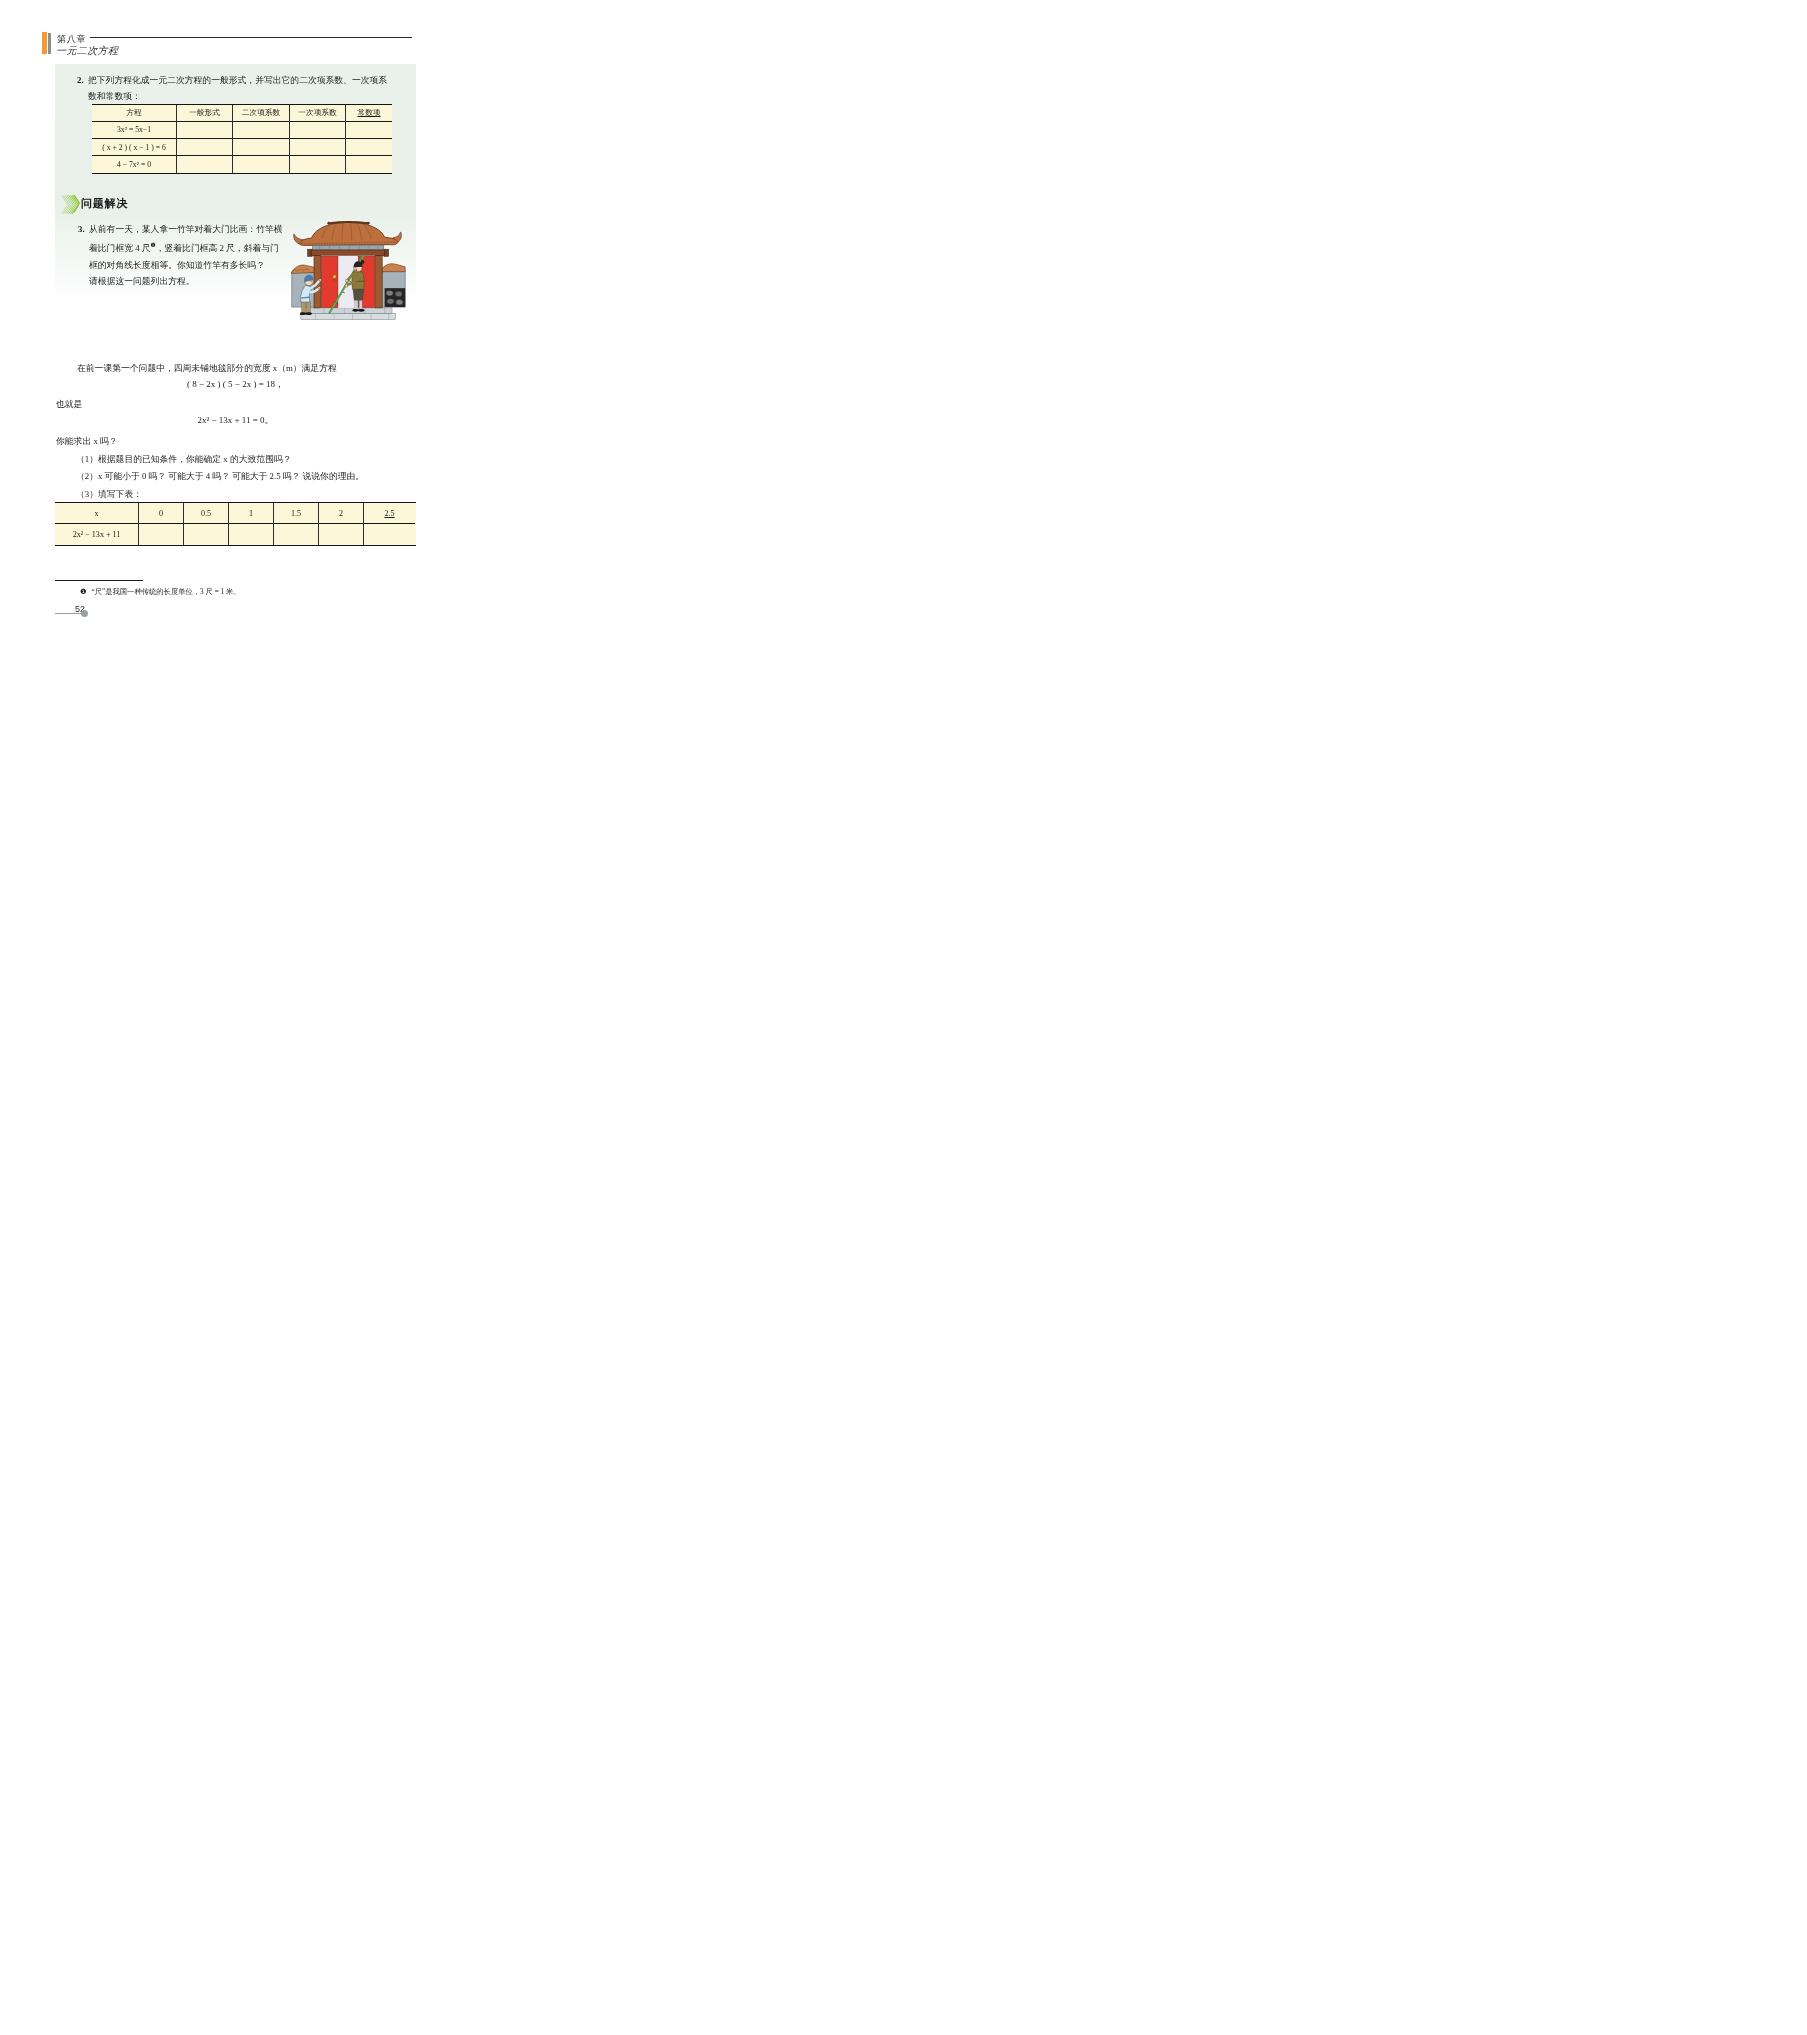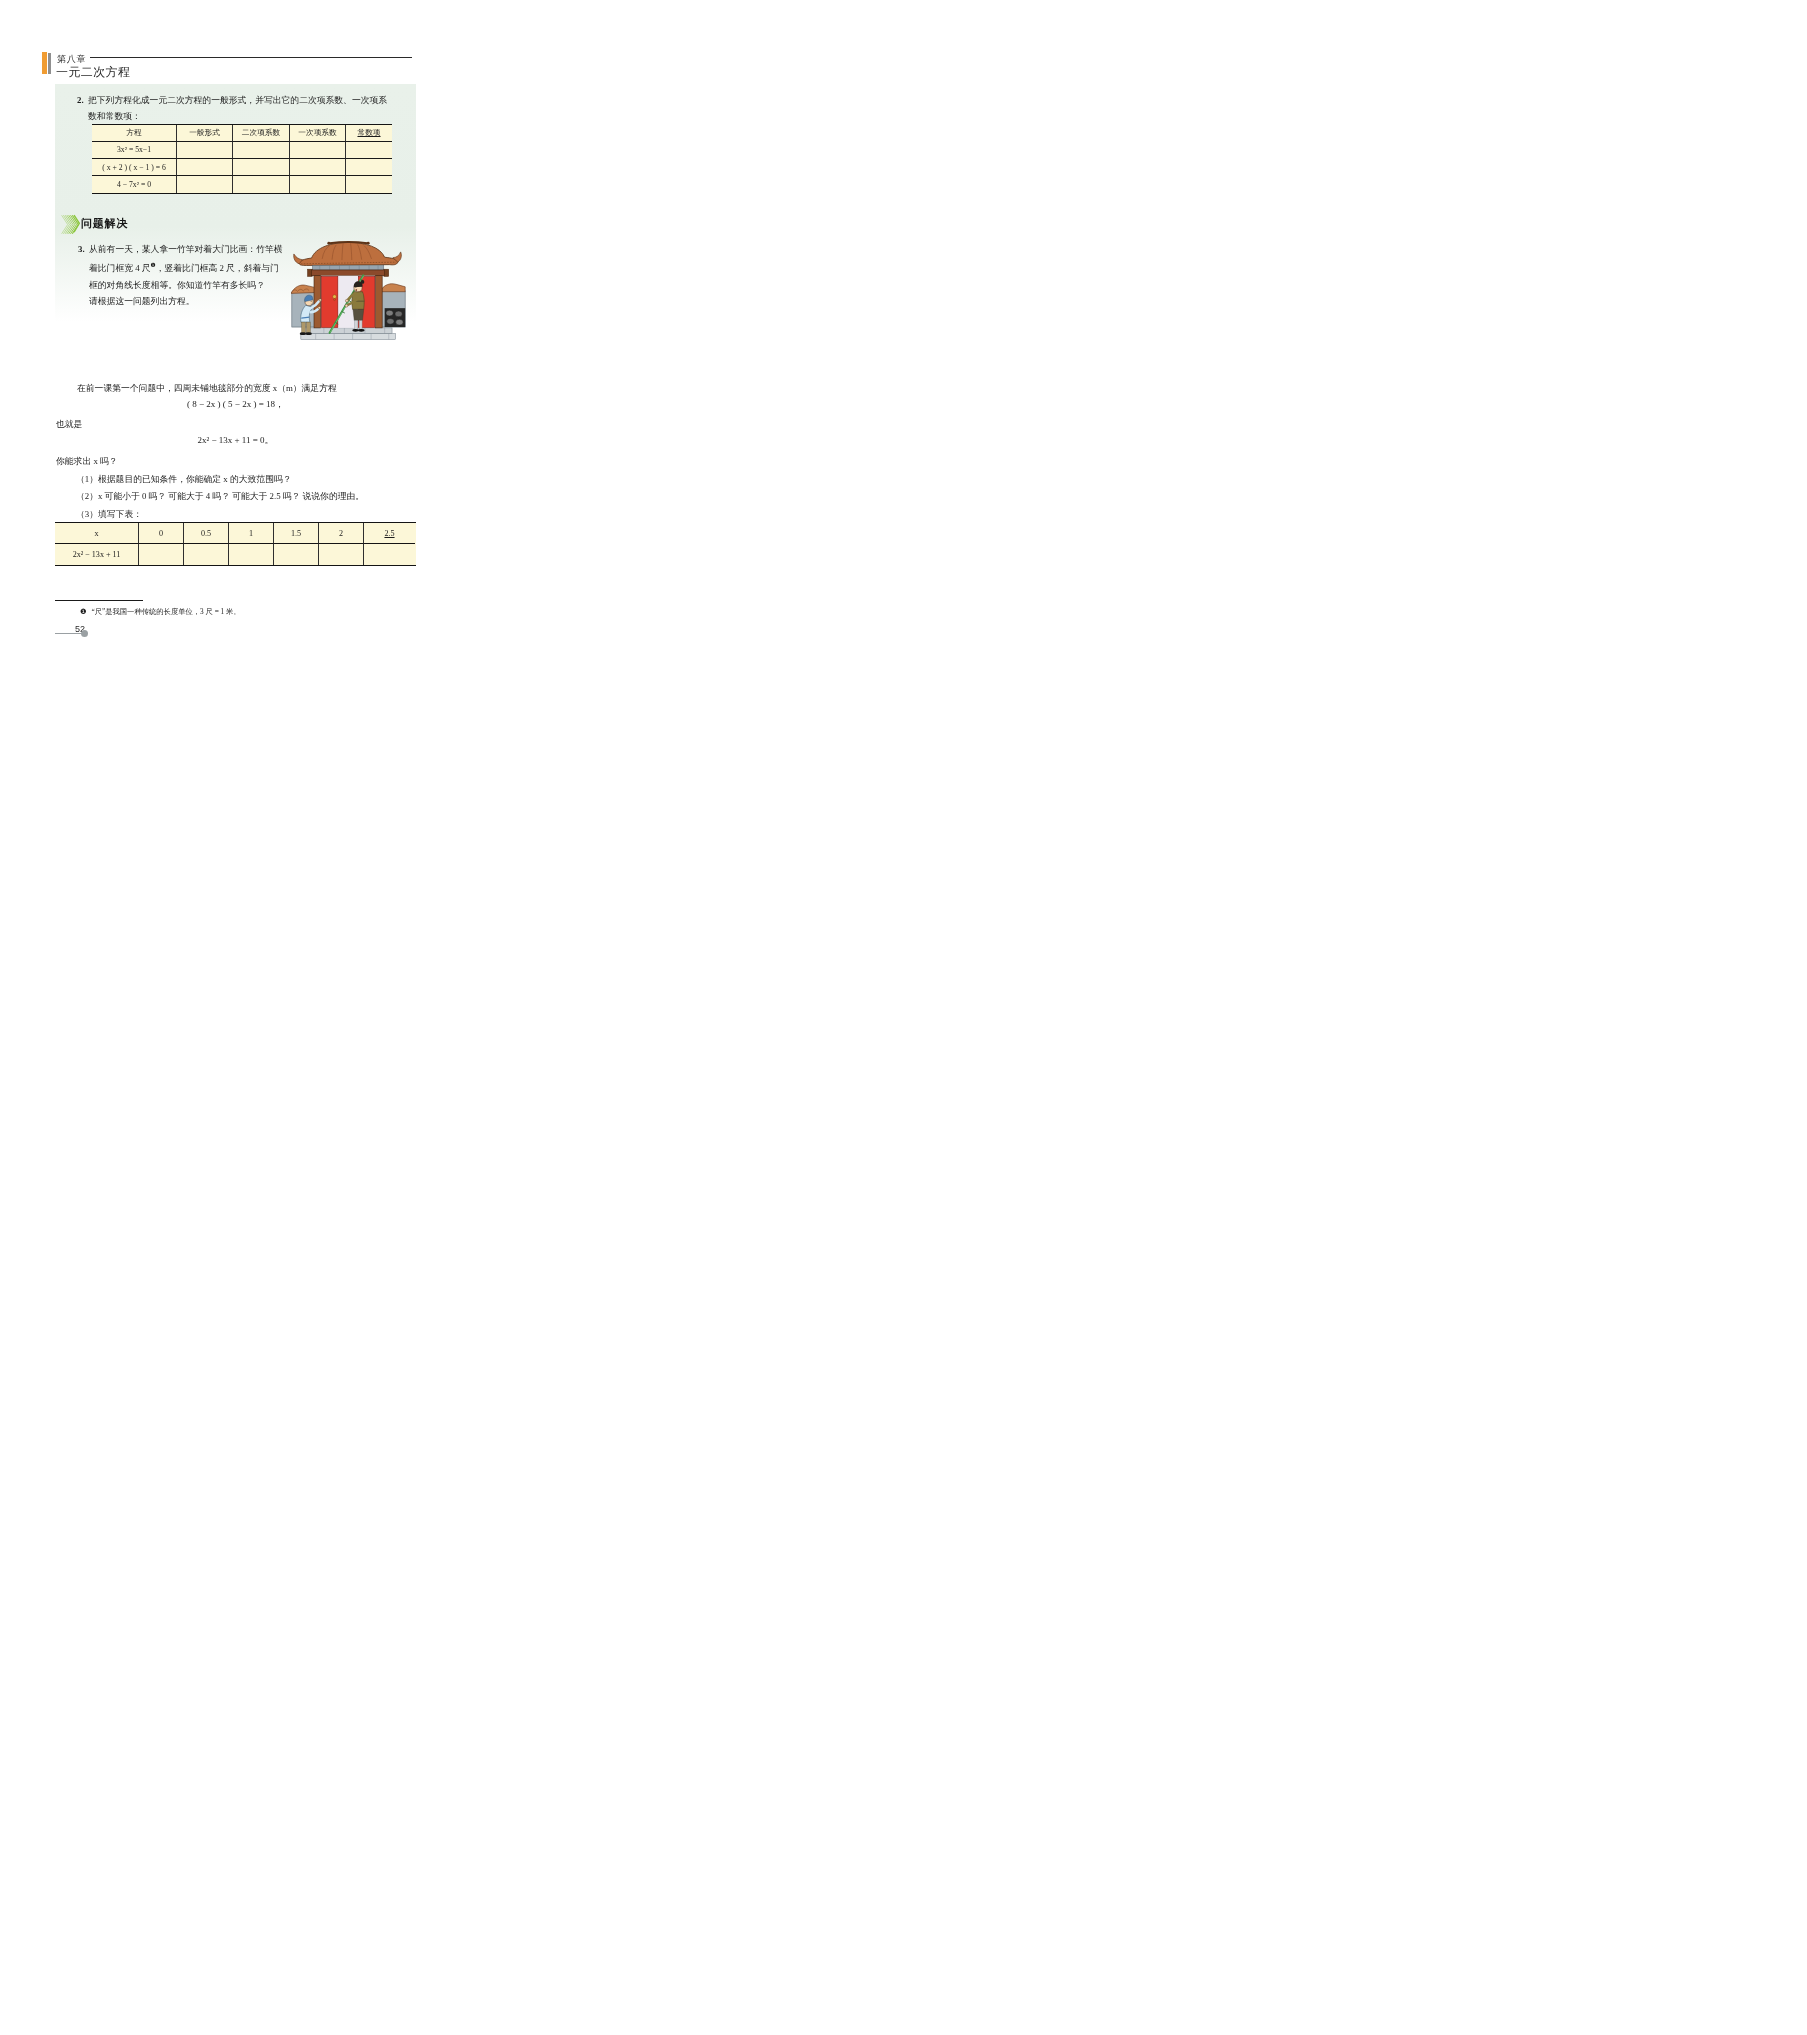--- a/index.html
+++ b/index.html
@@ -1,29 +1,29 @@
 <!DOCTYPE html>
 <html style="font-size:6.5px"><head>
 <meta charset="utf-8">
 <style>
   * { margin:0; padding:0; box-sizing:border-box; }
   html,body { background:#ffffff; }
   .page {
     position:relative; width:452px; height:639px; background:#ffffff;
-    font-family:"Liberation Serif","DejaVu Serif",serif; color:#1c1c1c; overflow:hidden;margin-top:20px;
+    font-family:"Liberation Serif","DejaVu Serif",serif; color:#1c1c1c; overflow:hidden;
   }
   .sans { font-family:"Liberation Sans","DejaVu Sans",sans-serif; }
   .abs { position:absolute; }
 
   
   .orange-bar { left:42px; top:32px; width:5.3px; height:22px; background:#f09c32; }
   .gray-bar   { left:48px; top:33px; width:2.8px;  height:21px; background:#8f8f8f; }
   .chapter    { left:57px; top:33px; font-size:9px; letter-spacing:0.8px; color:#2a2a2a; font-weight:500; }
   .head-rule  { left:90px; top:37px; width:322px; height:1.2px; background:#2a2a2a; }
-  .book-title { left:56px; top:44px; font-size:12px; letter-spacing:0.4px; color:#2a2a2a; }
+  .book-title { left:56px; top:44px; font-size:10px; letter-spacing:0.4px; color:#2a2a2a;font-style:italic; }
 
   
   .green-panel {
     left:55px; top:64px; width:361px; height:238px;
     background:linear-gradient(180deg,#e9f1ea 0%, #e8f0e9 60%, rgba(235,242,236,0.55) 82%, rgba(238,244,239,0) 100%);
   }
 
   
   .body-txt { font-size:8.8px; line-height:16px; }
   .num { font-weight:700; }

